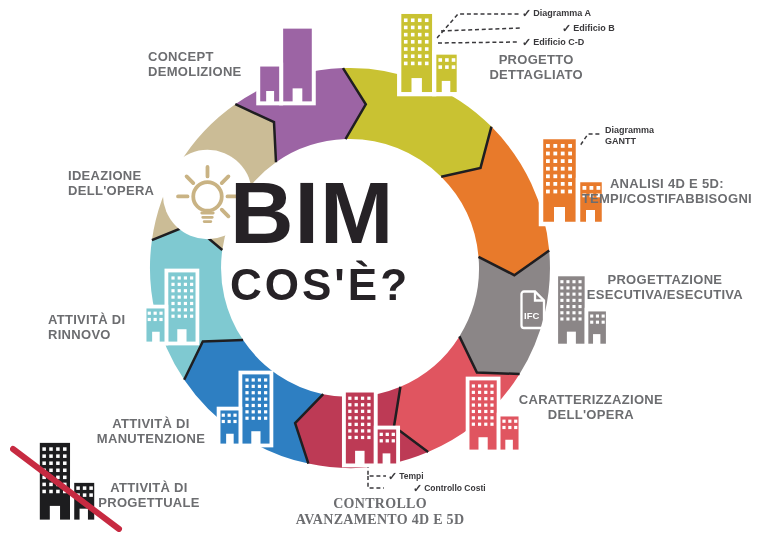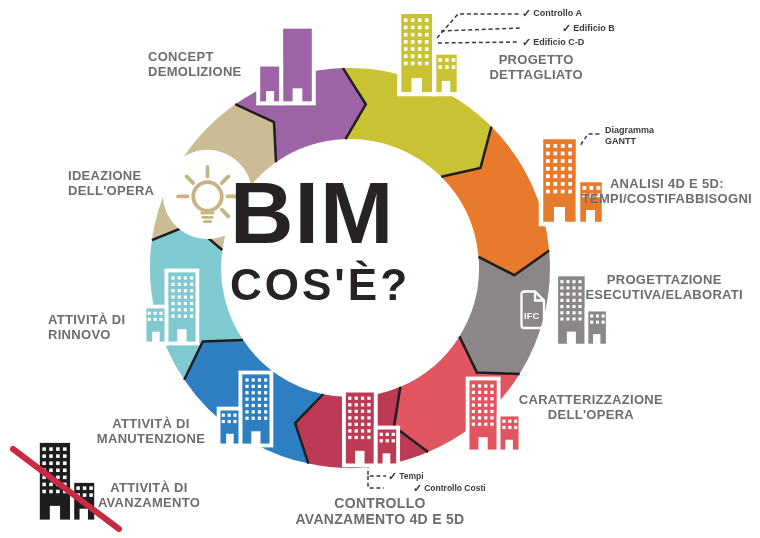--- a/index.html
+++ b/index.html
@@ -9,21 +9,21 @@
   .icon{position:absolute;}
   .icon svg{display:block;width:100%;height:100%;}
   .lbl{position:absolute;font-weight:bold;color:var(--label_text,#6c6d70);font-size:13px;line-height:1.12;letter-spacing:.3px;white-space:nowrap;}
   .lbl.right{text-align:center;}
   .lbl.center{text-align:center;}
   #lbl-concept{left:148px;top:50px;}
   #lbl-progetto{right:177px;top:53px;}
   #lbl-analisi{right:8px;top:177px;}
   #lbl-progettazione{right:17px;top:273px;margin-left:12px;}
   #lbl-caratterizzazione{right:97px;top:393px;}
-  #lbl-controllo{left:250px;top:496px;width:260px;font-size:14px;}
+  #lbl-controllo{left:250px;top:496px;width:260px;font-size:14px;font-family:Liberation Serif, serif;}
   #lbl-demolizione{left:69px;top:481px;width:160px;}
   #lbl-manutenzione{left:71px;top:417px;width:160px;}
   #lbl-rinnovo{left:48px;top:313px;}
   #lbl-ideazione{left:68px;top:169px;}
   .ann{position:absolute;font-weight:bold;color:var(--annotation_text,#3a393c);font-size:9px;line-height:1.2;white-space:nowrap;}
   .chk{display:inline-block;font-size:11px;margin-right:2px;transform:translateY(1px);}
   #ann-edificio-a{left:522px;top:6px;}
   #ann-edificio-b{left:522px;top:21px;margin-left:40px;}
   #ann-edificio-cd{left:522px;top:35px;}
   #ann-gantt{left:605px;top:125px;font-size:9px;}
@@ -454,49 +454,49 @@
   <div class="lbl right" id="lbl-progetto">
     <div>PROGETTO</div>
     <div>DETTAGLIATO</div>
   </div>
   <div class="lbl right" id="lbl-analisi">
     <div>ANALISI 4D E 5D:</div>
     <div>TEMPI/COSTIFABBISOGNI</div>
   </div>
   <div class="lbl right" id="lbl-progettazione">
     <div>PROGETTAZIONE</div>
-    <div>ESECUTIVA/ELABORATI</div>
+    <div>ESECUTIVA/ESECUTIVA</div>
   </div>
   <div class="lbl right" id="lbl-caratterizzazione">
     <div>CARATTERIZZAZIONE</div>
     <div>DELL'OPERA</div>
   </div>
   <div class="lbl center" id="lbl-controllo">
     <div>CONTROLLO</div>
     <div>AVANZAMENTO 4D E 5D</div>
   </div>
   <div class="lbl center" id="lbl-demolizione">
     <div>ATTIVITÀ DI</div>
-    <div>AVANZAMENTO</div>
+    <div>PROGETTUALE</div>
   </div>
   <div class="lbl center" id="lbl-manutenzione">
     <div>ATTIVITÀ DI</div>
     <div>MANUTENZIONE</div>
   </div>
   <div class="lbl" id="lbl-rinnovo">
     <div>ATTIVITÀ DI</div>
     <div>RINNOVO</div>
   </div>
   <div class="lbl" id="lbl-ideazione">
     <div>IDEAZIONE</div>
     <div>DELL'OPERA</div>
   </div>
 
   <div class="ann" id="ann-edificio-a">
-    <span class="chk">✓</span><span>Controllo A</span>
+    <span class="chk">✓</span><span>Diagramma A</span>
   </div>
   <div class="ann" id="ann-edificio-b">
     <span class="chk">✓</span><span>Edificio B</span>
   </div>
   <div class="ann" id="ann-edificio-cd">
     <span class="chk">✓</span><span>Edificio C-D</span>
   </div>
   <div class="ann" id="ann-gantt">
     <div>Diagramma</div>
     <div>GANTT</div>

